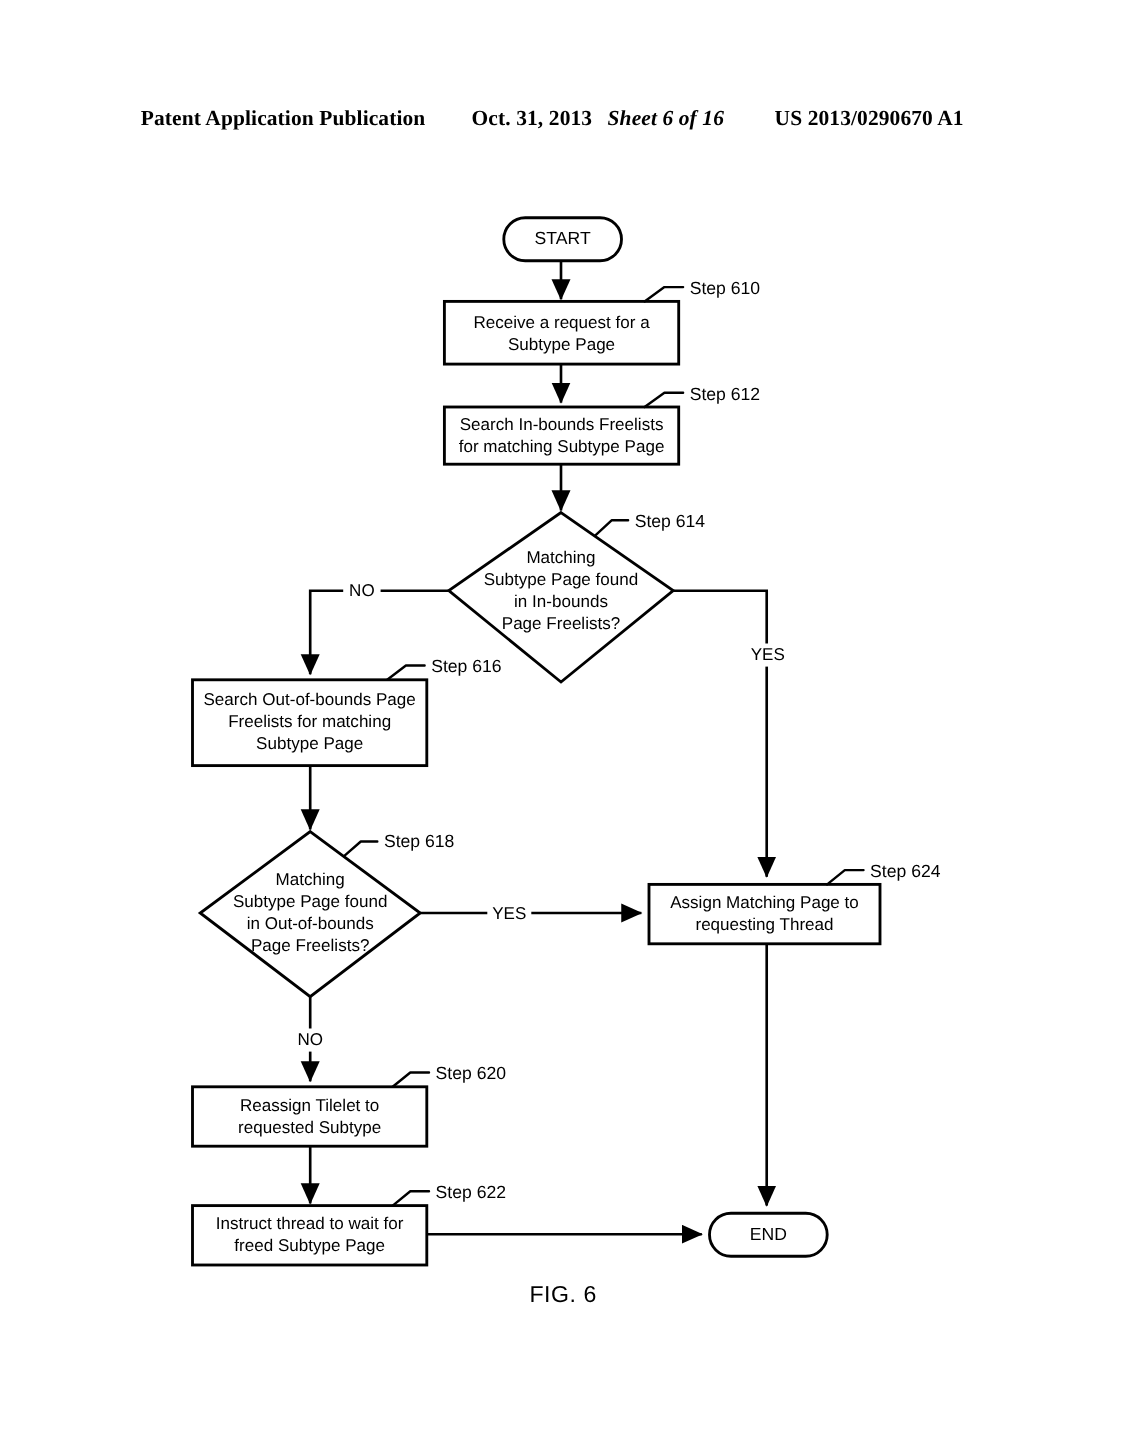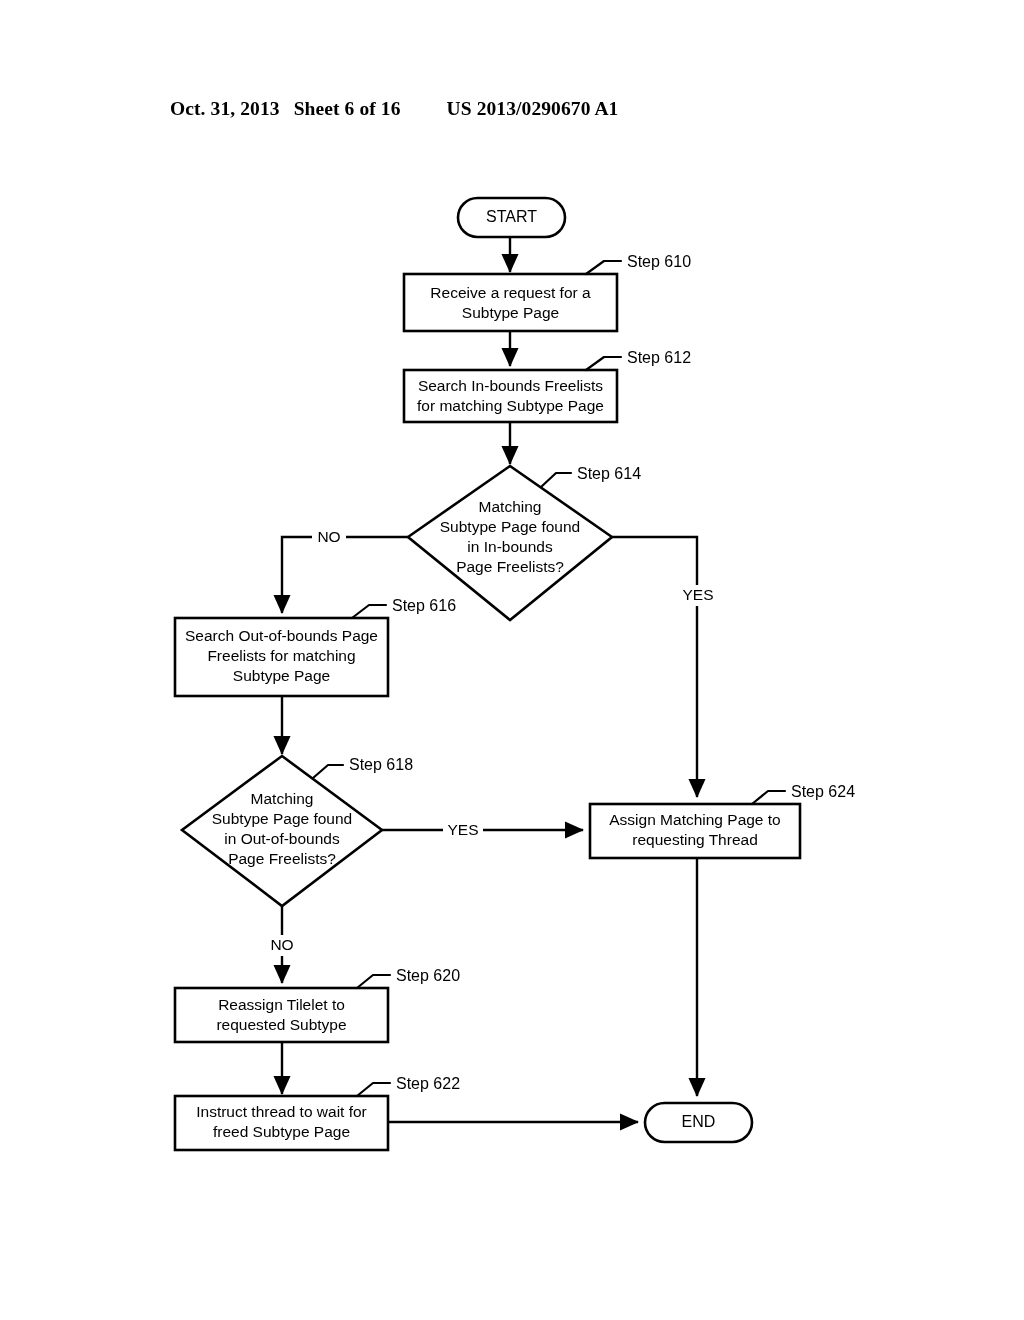--- a/index.html
+++ b/index.html
@@ -33,21 +33,21 @@
     font-weight: bold;
     font-size: 19.5px;
     letter-spacing: 0.1px;
     white-space: nowrap;
     color: #000;
   }
   .hdr-pub      { flex: 0 0 auto; }
   .hdr-gap-1    { flex: 0 0 42px; }
   .hdr-date     { flex: 0 0 auto; }
   .hdr-gap-2    { flex: 0 0 14px; }
-  .hdr-sheet    { flex: 0 0 auto; }
+  .hdr-sheet    { flex: 0 0 auto; font-style: italic; }
   .hdr-gap-3    { flex: 0 0 46px; }
   .hdr-number   { flex: 0 0 auto; margin-top: 12px; }
 
   
   #flow {
     position: absolute;
     top: 0;
     left: 0;
     width: 1024px;
     height: 1320px;
@@ -112,20 +112,21 @@
     letter-spacing: 0.5px;
     color: #000000;
   }
 </style>
 </head>
 <body>
 
 <div id="page">
 
   <div class="patent-header">
+    <span class="hdr-pub">Patent Application Publication</span>
     <span class="hdr-gap-1"></span>
     <span class="hdr-date">Oct. 31, 2013</span>
     <span class="hdr-gap-2"></span>
     <span class="hdr-sheet">Sheet 6 of 16</span>
     <span class="hdr-gap-3"></span>
     <span class="hdr-number">US 2013/0290670 A1</span>
   </div>
 
   <svg id="flow" viewBox="0 0 1024 1320">
     <defs>
@@ -241,14 +242,15 @@
       <path class="leadline" d="M752,804 L768,791 L785,791"></path>
       <text class="steplabel" x="791" y="793">Step 624</text>
     </g>
 
     <g>
       <rect class="nodeshape" x="645" y="1103" width="107" height="39" rx="19.5" ry="19.5"></rect>
       <text class="termtext" x="698.5" y="1123">END</text>
     </g>
   </svg>
 
+  <div class="fig-caption">FIG. 6</div>
 
 </div>
 
 </body></html>

